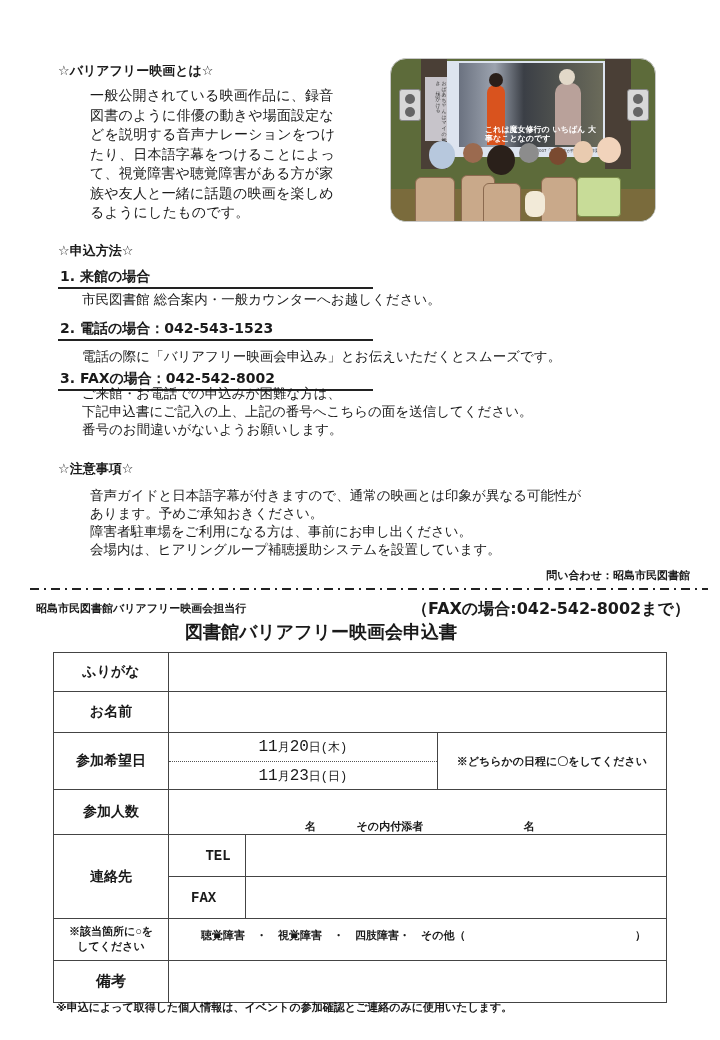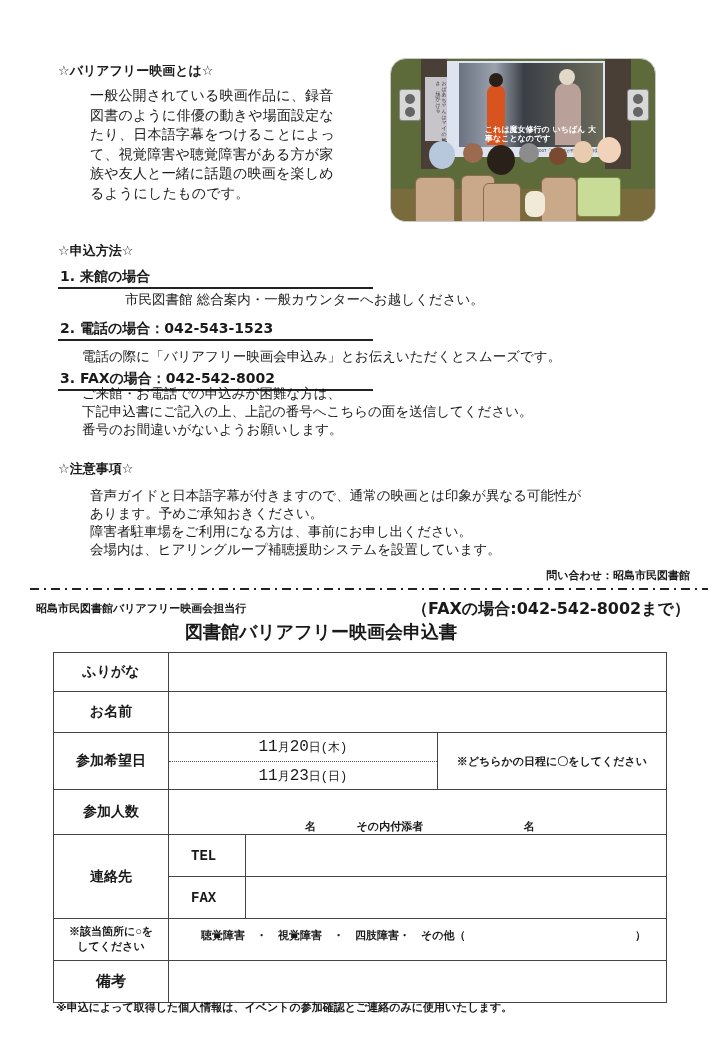--- a/index.html
+++ b/index.html
@@ -35,20 +35,21 @@
   .date-line .sm { font-size:12px; }
   .date-sep { border-top:1px dotted #555; }
 </style>
 </head>
 <body>
 
 <div class="abs h-star" style="left:58px; top:62px;">☆バリアフリー映画とは☆</div>
 <div class="abs para" style="left:90px; top:86px; width:290px;">
   <div>一般公開されている映画作品に、録音</div>
   <div>図書のように俳優の動きや場面設定な</div>
+  <div>どを説明する音声ナレーションをつけ</div>
   <div>たり、日本語字幕をつけることによっ</div>
   <div>て、視覚障害や聴覚障害がある方が家</div>
   <div>族や友人と一緒に話題の映画を楽しめ</div>
   <div>るようにしたものです。</div>
 </div>
 
 <div class="abs illus">
   <div class="abs curtain" style="left:30px; top:0; width:26px; height:110px;"></div>
   <div class="abs curtain" style="left:214px; top:0; width:26px; height:110px;"></div>
   <div class="abs screen"></div>
@@ -78,21 +79,21 @@
   <div class="abs seat" style="left:92px; top:124px; width:38px; height:40px;"></div>
   <div class="abs seat" style="left:150px; top:118px; width:36px; height:46px;"></div>
   <div class="abs" style="left:134px; top:132px; width:20px; height:26px; background:#f2ead8; border-radius:8px;"></div>
   <div class="abs" style="left:186px; top:118px; width:44px; height:40px; background:#c8dc98; border:1px solid #7a8a4a; border-radius:4px;"></div>
 </div>
 
 <div class="abs h-star" style="left:58px; top:242px;">☆申込方法☆</div>
 
 <div class="abs item-head" style="left:60px; top:268px;">1. 来館の場合</div>
 <div class="abs underline" style="left:58px; top:287px; width:315px;"></div>
-<div class="abs body-text" style="left:82px; top:290px;margin-left:43px;">市民図書館 総合案内・一般カウンターへお越しください。</div>
+<div class="abs body-text" style="left:82px; top:290px;">市民図書館 総合案内・一般カウンターへお越しください。</div>
 
 <div class="abs item-head" style="left:60px; top:320px;">2. 電話の場合：042-543-1523</div>
 <div class="abs underline" style="left:58px; top:339px; width:315px;"></div>
 <div class="abs body-text" style="left:82px; top:347px;">電話の際に「バリアフリー映画会申込み」とお伝えいただくとスムーズです。</div>
 
 <div class="abs item-head" style="left:60px; top:370px;">3. FAXの場合：042-542-8002</div>
 <div class="abs underline" style="left:58px; top:389px; width:315px;"></div>
 <div class="abs body-text" style="left:82px; top:384px;">
   <div>ご来館・お電話での申込みが困難な方は、</div>
   <div>下記申込書にご記入の上、上記の番号へこちらの面を送信してください。</div>
@@ -139,21 +140,21 @@
   <tr style="height:41px;">
     <td class="label">参加人数</td>
     <td colspan="3" style="font-size:11px; text-align:left; padding-top:10px;">
       <span style="display:inline-block; margin-left:136px;">名</span>
       <span style="display:inline-block; margin-left:34px;margin-top:19px;">その内付添者</span>
       <span style="display:inline-block; margin-left:94px;">名</span>
     </td>
   </tr>
   <tr style="height:42px;">
     <td class="label" rowspan="2">連絡先</td>
-    <td style="width:77px; text-align:left; padding-left:22px;">TEL</td>
+    <td style="width:77px; text-align:center; padding-left:22px;">TEL</td>
     <td colspan="2"></td>
   </tr>
   <tr style="height:42px;">
     <td style="text-align:left; padding-left:22px;">FAX</td>
     <td colspan="2"></td>
   </tr>
   <tr style="height:42px;">
     <td class="label" style="font-size:11px; line-height:15px;">
       <div>※該当箇所に○を</div>
       <div>してください</div>

